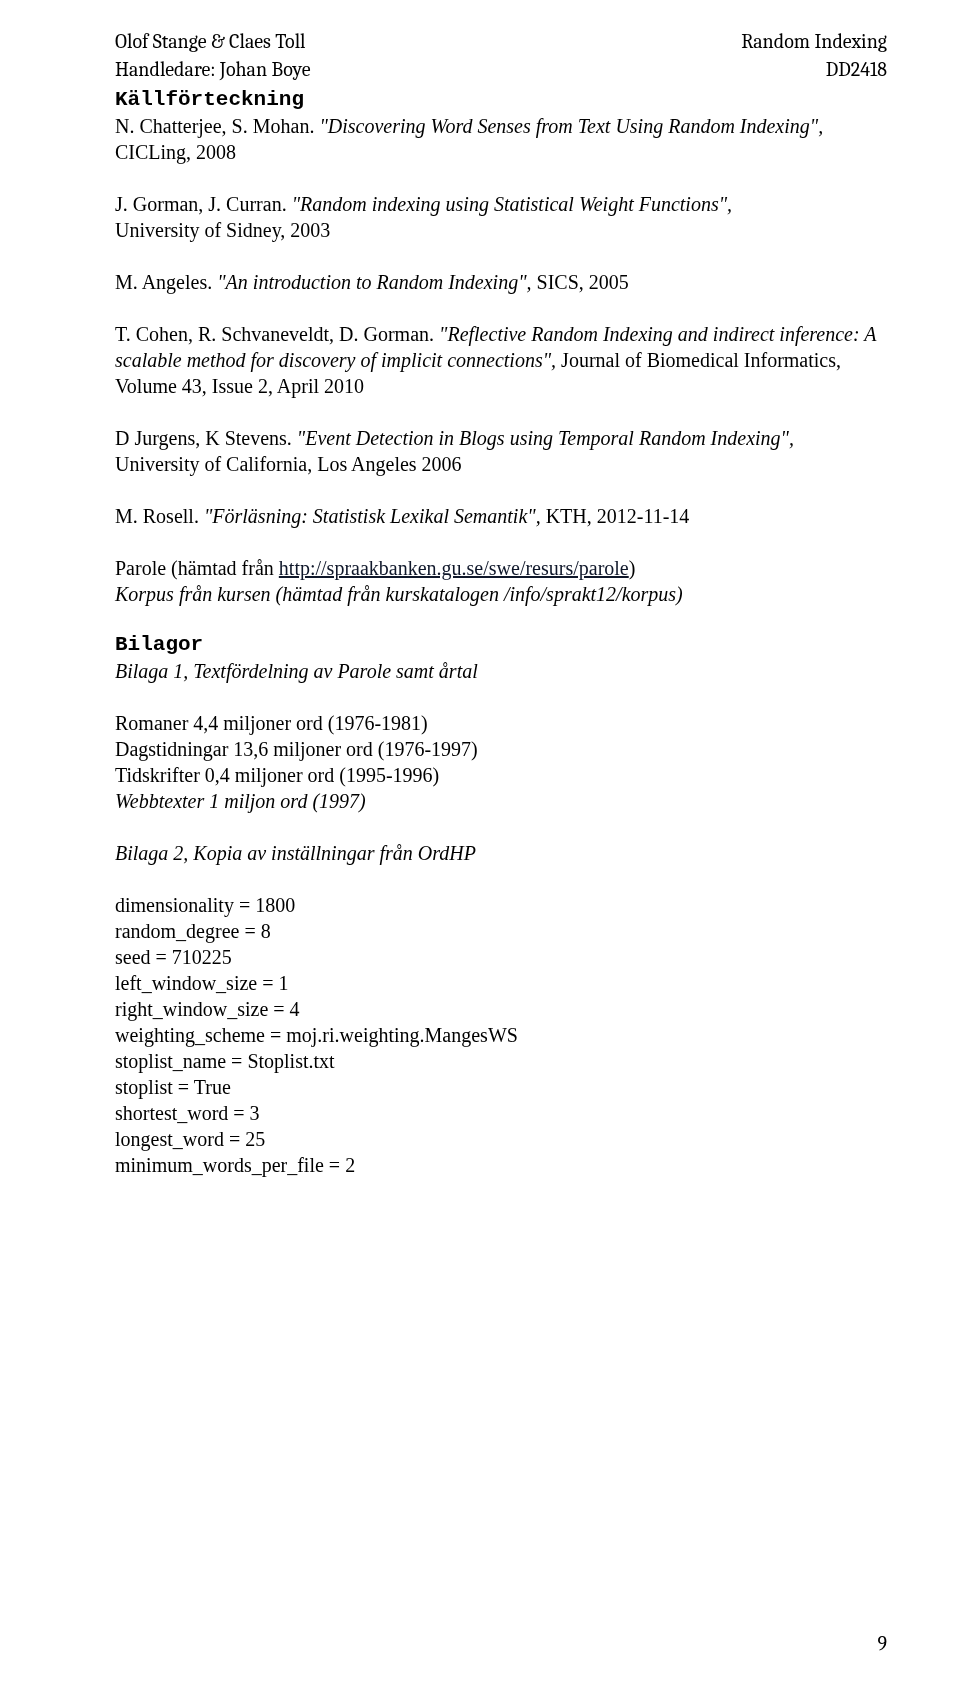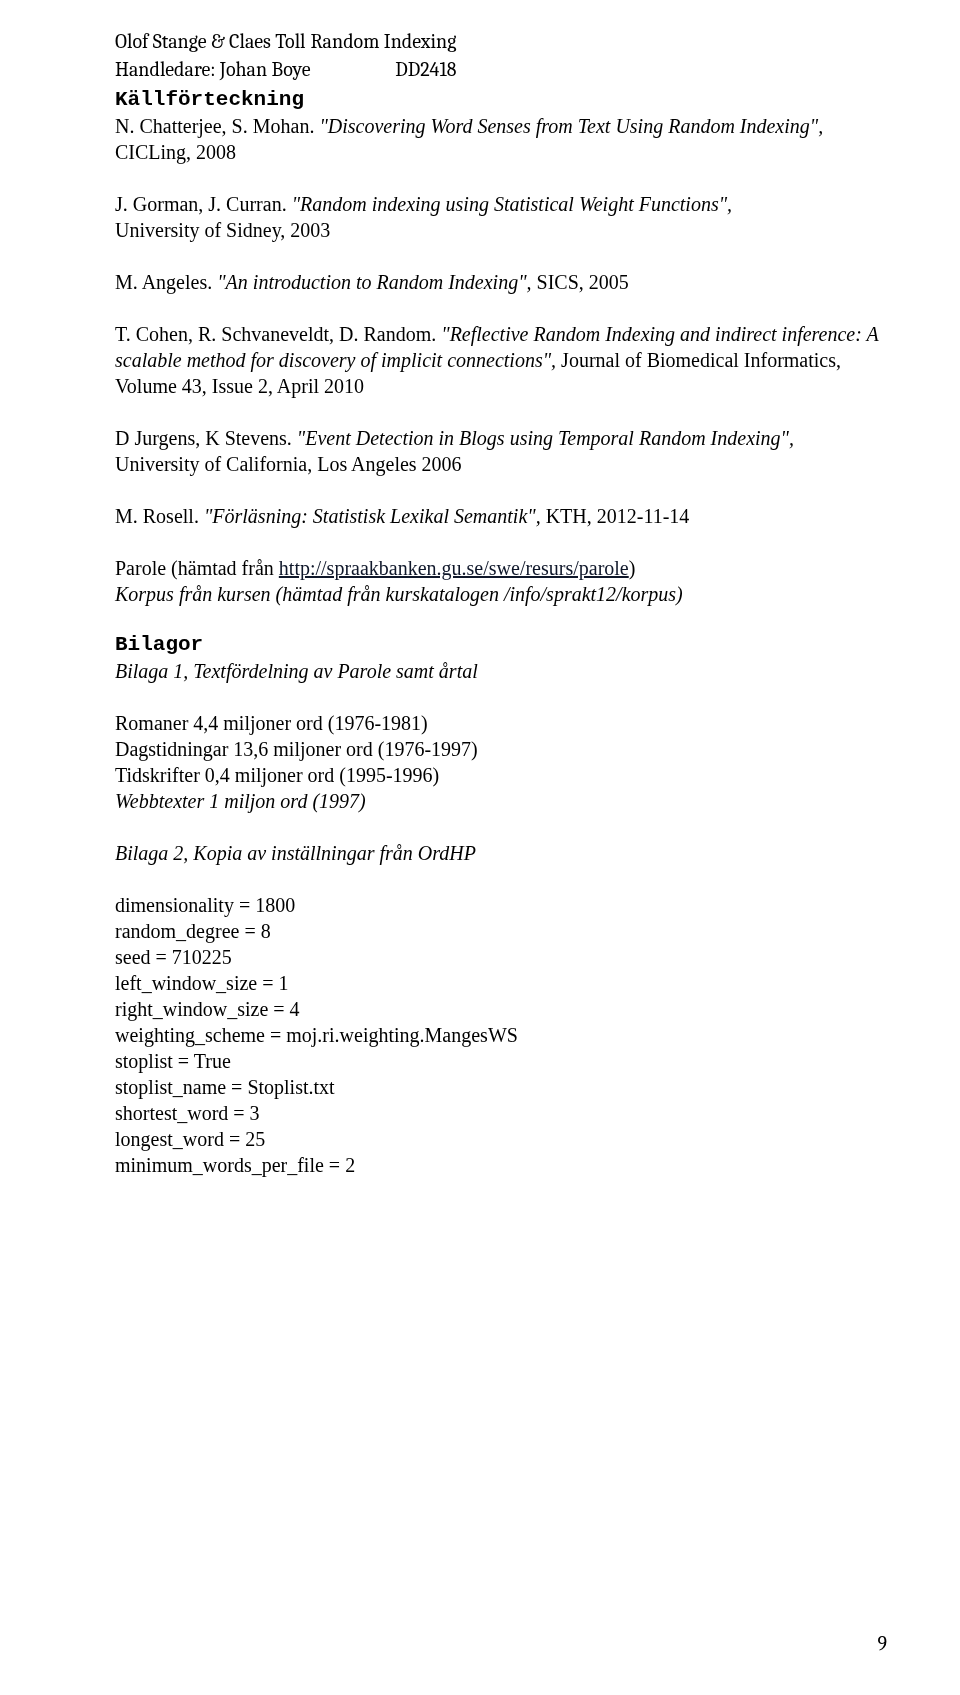--- a/index.html
+++ b/index.html
@@ -12,20 +12,21 @@
   }
   .page {
     width: 960px;
     min-height: 1695px;
     box-sizing: border-box;
     padding: 28px 73px 20px 115px;
     position: relative;
   }
   .header {
     display: flex;
+    justify-content: space-between;
     font-family: Cambria, Georgia, serif;
     font-size: 20px;
     line-height: 1.4;
     margin-bottom: 4px;
   }
   .header-left { text-align: left; }
   .header-right { text-align: right; }
   .document-body p {
     margin: 0 0 26px 0;
     line-height: 1.3;
@@ -77,21 +78,21 @@
     <p>
       <span>J. Gorman, J. Curran. </span><span class="italic">"Random indexing using Statistical Weight Functions",</span><br>
       <span>University of Sidney, 2003</span>
     </p>
 
     <p>
       <span>M. Angeles. </span><span class="italic">"An introduction to Random Indexing",</span><span> SICS, 2005</span>
     </p>
 
     <p>
-      <span>T. Cohen, R. Schvaneveldt, D. Random. </span><span class="italic">"Reflective Random Indexing and indirect inference: A scalable method for discovery of implicit connections", </span><span> Journal of Biomedical Informatics, Volume 43, Issue 2, April 2010</span>
+      <span>T. Cohen, R. Schvaneveldt, D. Gorman. </span><span class="italic">"Reflective Random Indexing and indirect inference: A scalable method for discovery of implicit connections", </span><span> Journal of Biomedical Informatics, Volume 43, Issue 2, April 2010</span>
     </p>
 
     <p>
       <span>D Jurgens, K Stevens. </span><span class="italic">"Event Detection in Blogs using Temporal Random Indexing",</span><br>
       <span>University of California, Los Angeles 2006</span>
     </p>
 
     <p>
       <span>M. Rosell. </span><span class="italic">"Förläsning: Statistisk Lexikal Semantik",</span><span> KTH, 2012-11-14</span>
     </p>
@@ -110,21 +111,21 @@
     <p class="suite">Webbtexter 1 miljon ord (1997)</p>
 
     <p class="suite">Bilaga 2, Kopia av inställningar från OrdHP</p>
 
     <p class="tight">dimensionality = 1800</p>
     <p class="tight">random_degree  = 8</p>
     <p class="tight">seed = 710225</p>
     <p class="tight">left_window_size  = 1</p>
     <p class="tight">right_window_size = 4</p>
     <p class="tight">weighting_scheme = moj.ri.weighting.MangesWS</p>
+    <p class="tight">stoplist_name = Stoplist.txt</p>
     <p class="tight">stoplist = True</p>
-    <p class="tight">stoplist_name = Stoplist.txt</p>
     <p class="tight">shortest_word = 3</p>
     <p class="tight">longest_word = 25</p>
     <p class="tight">minimum_words_per_file = 2</p>
   </div>
 
   <div class="pagenum">9</div>
 </div>
 
 </body></html>

